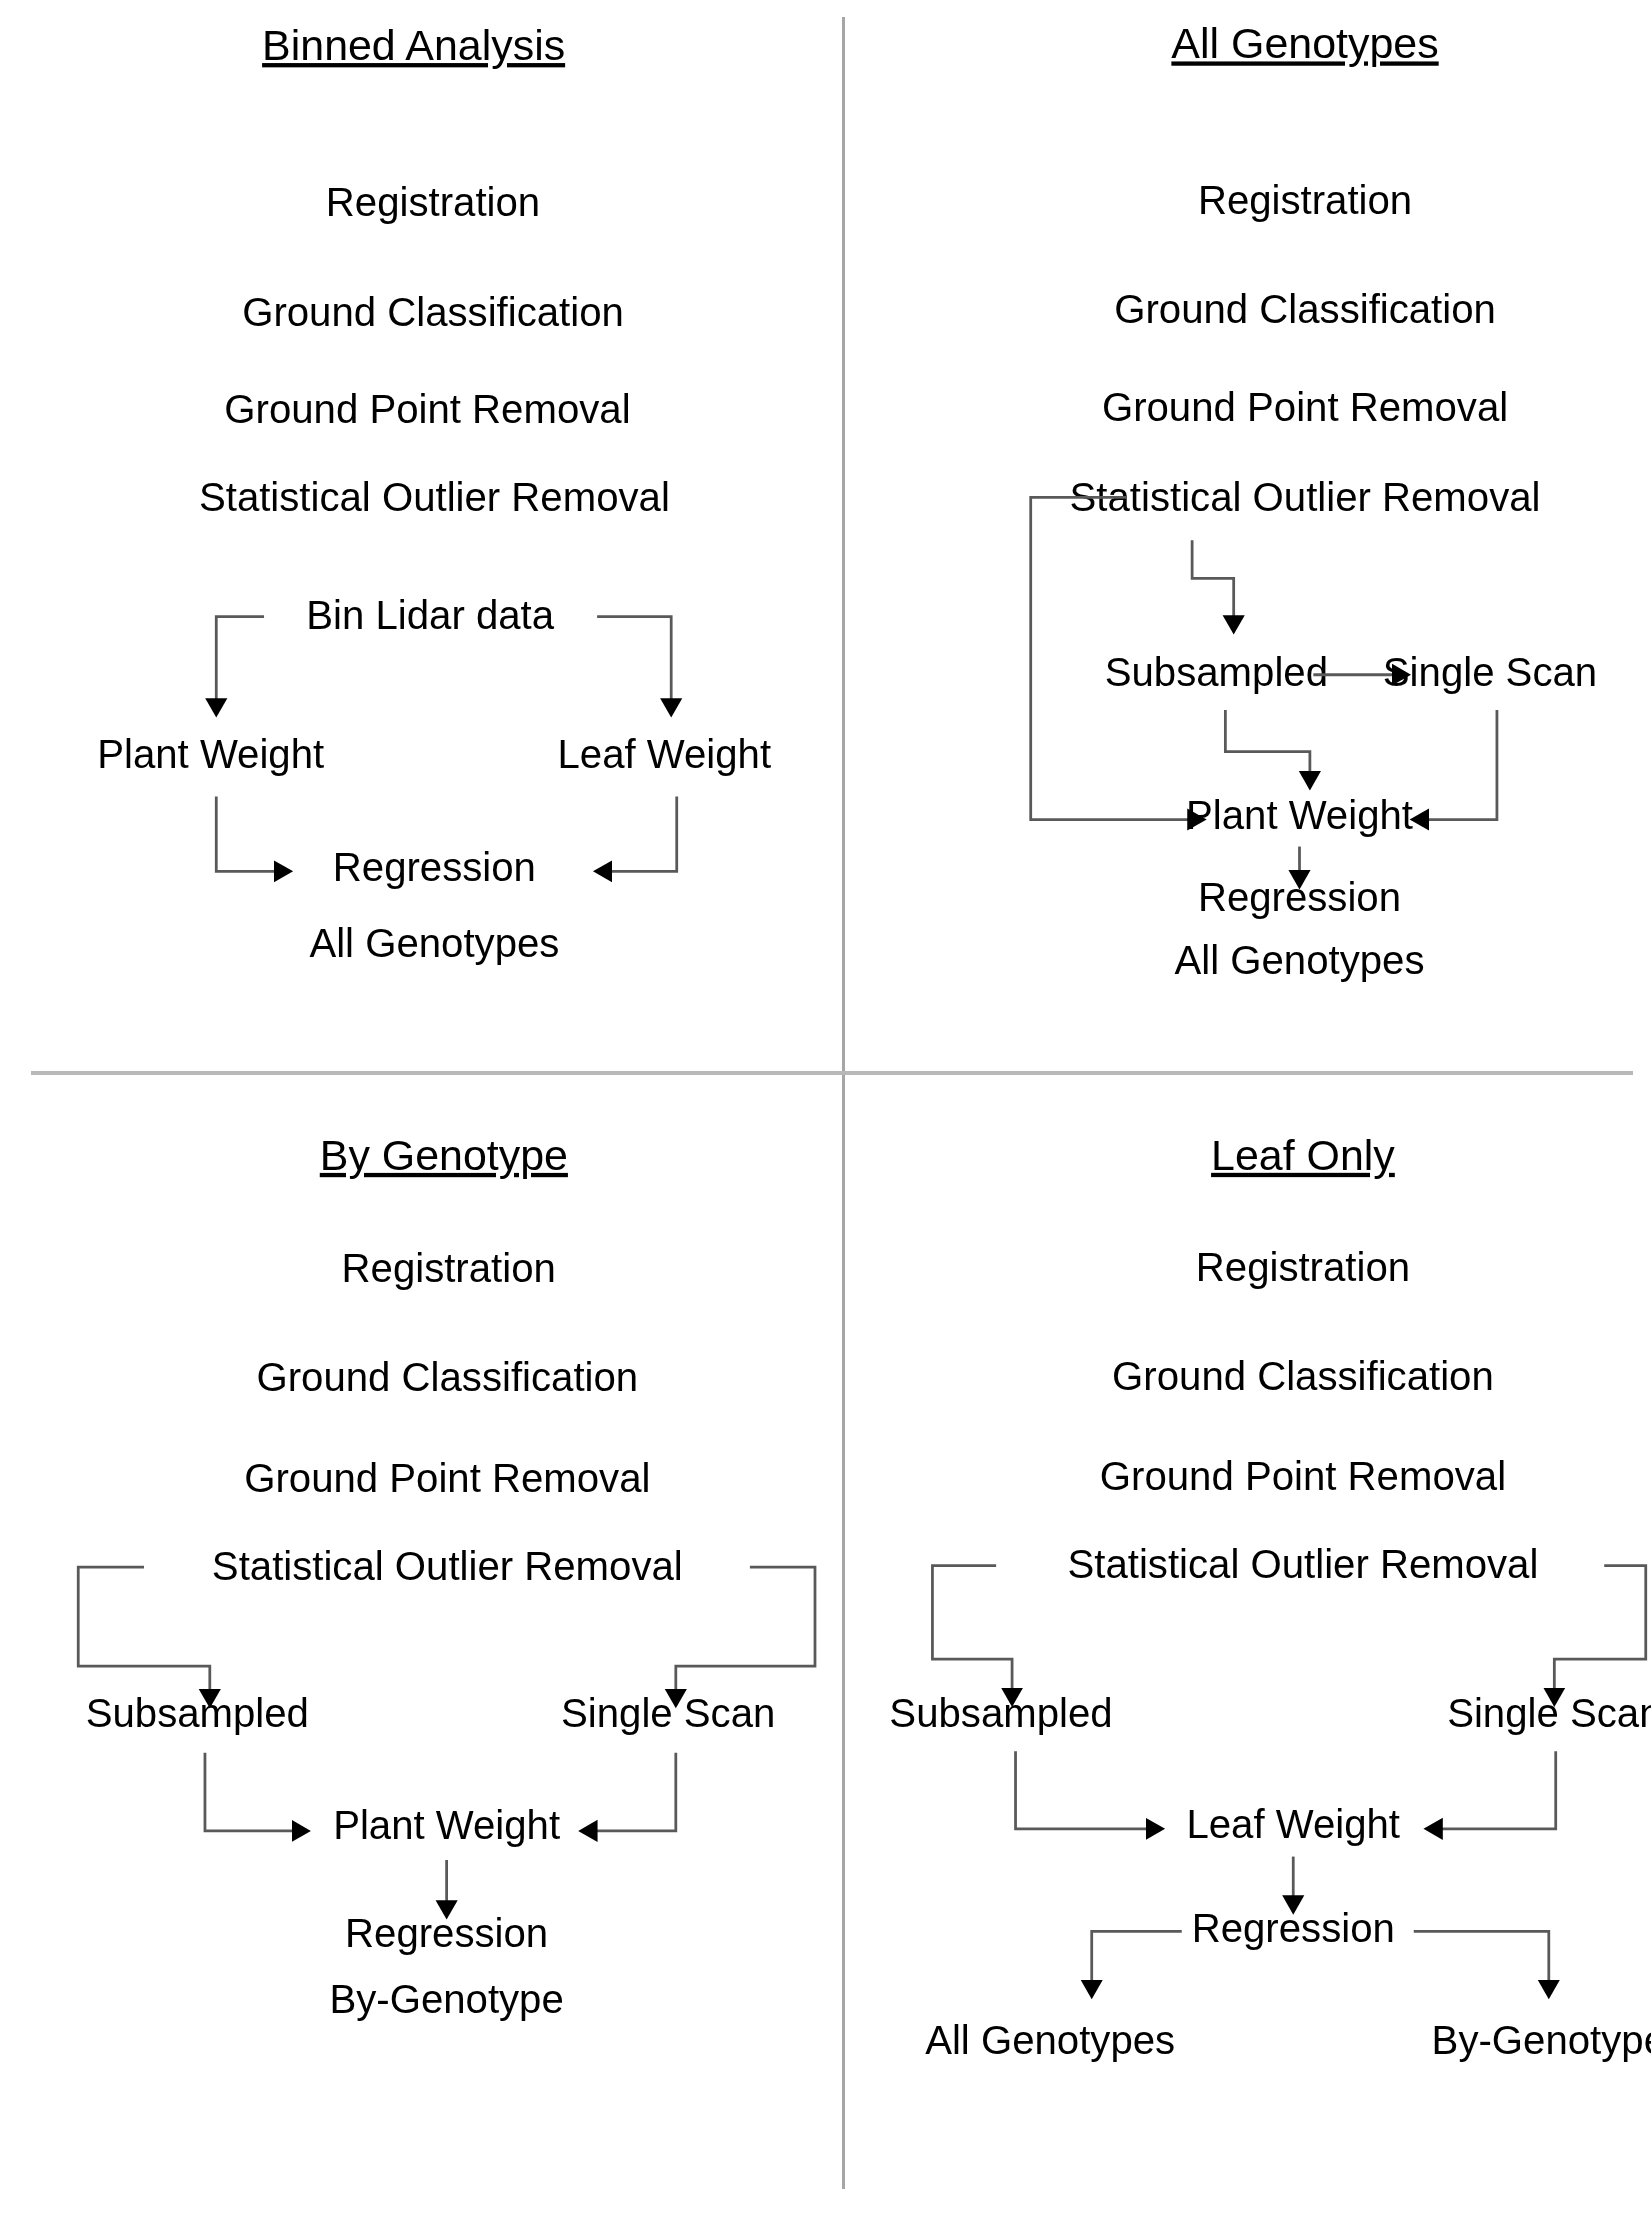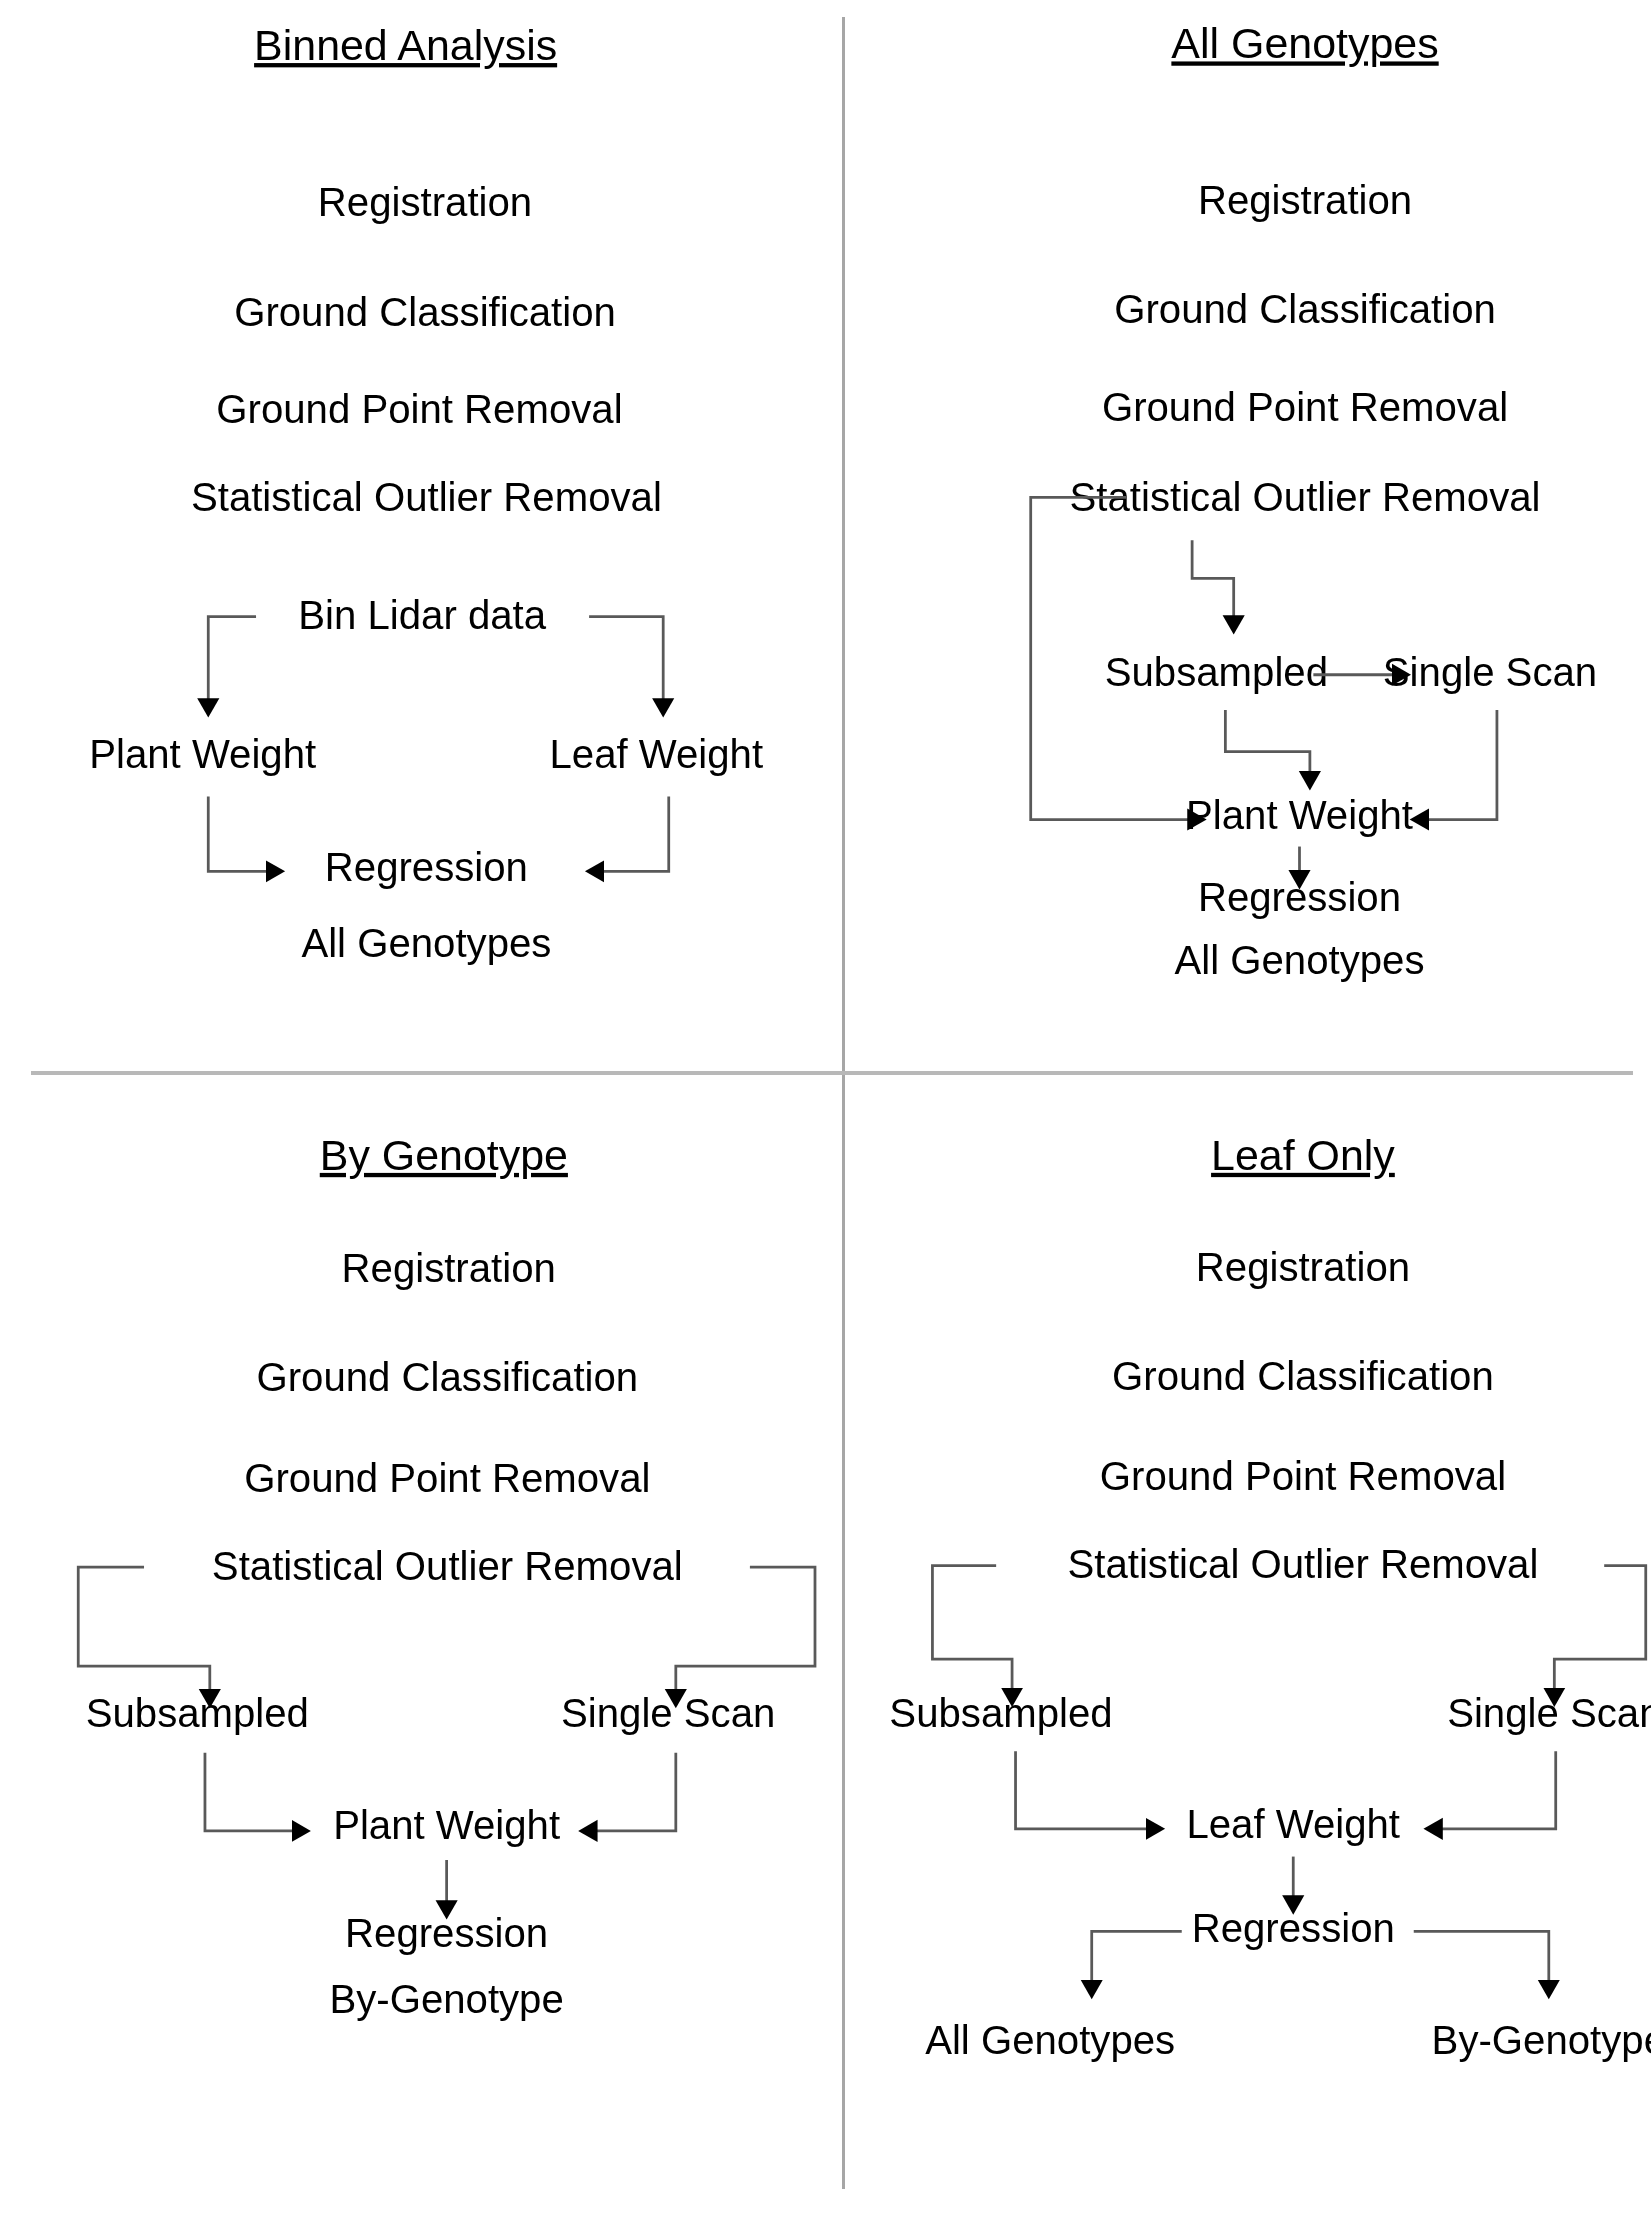--- a/index.html
+++ b/index.html
@@ -26,21 +26,21 @@
   .node{font-size:58px;}
   .edge{stroke:#595959;stroke-width:4;fill:none;}
   .head{fill:#000000;}
 </style>
 </head>
 <body>
 
 <div class="divider-v"></div>
 <div class="divider-h"></div>
 
-<div class="quad" style="left:4px;top:0;width:828px;height:1071px;text-align:right;">
+<div class="quad" style="left:12px;top:0;width:828px;height:1071px;text-align:right;">
 <svg width="842" height="1071" viewBox="0 0 1216 1546">
   <defs>
     <marker id="ah-d" markerWidth="10" markerHeight="10" refX="3" refY="5" orient="auto" markerUnits="strokeWidth">
       <path d="M0,1 L7,5 L0,9 z" class="head"></path>
     </marker>
   </defs>
 
   <text class="ttl" x="580" y="70" text-anchor="middle">Binned Analysis</text>
 
   <text class="node" x="608" y="297" text-anchor="middle">Registration</text>

